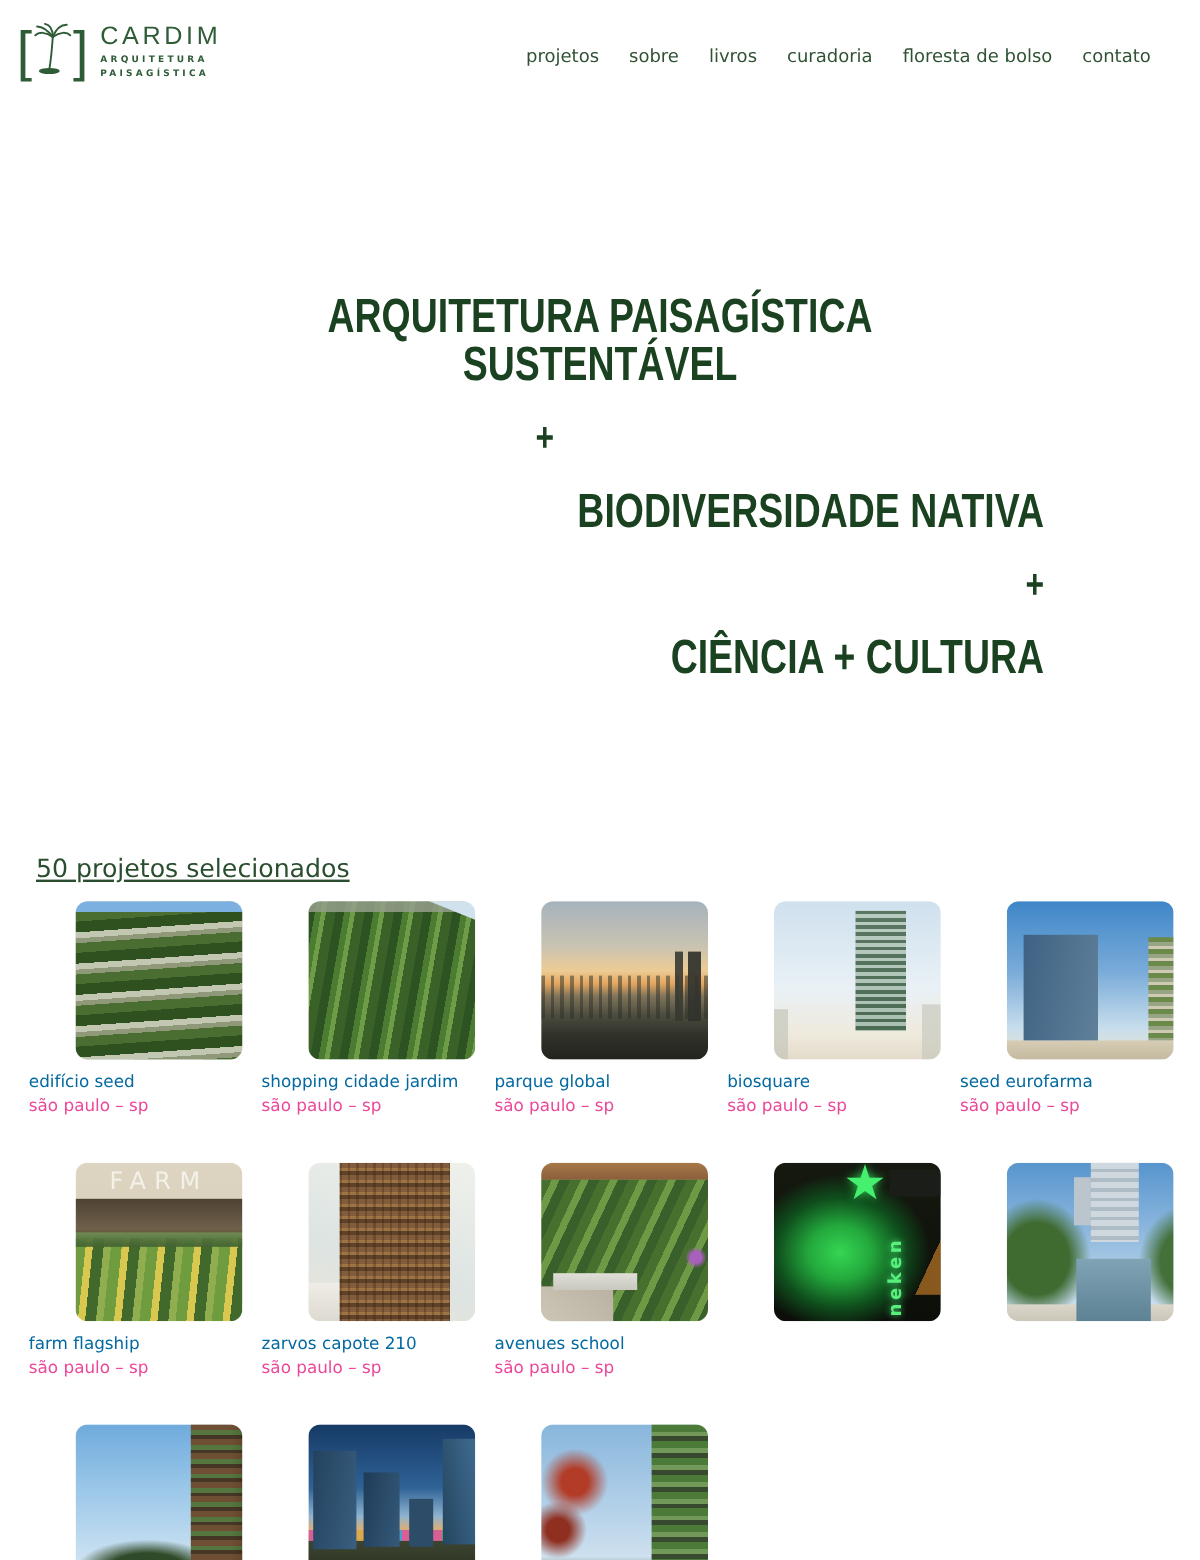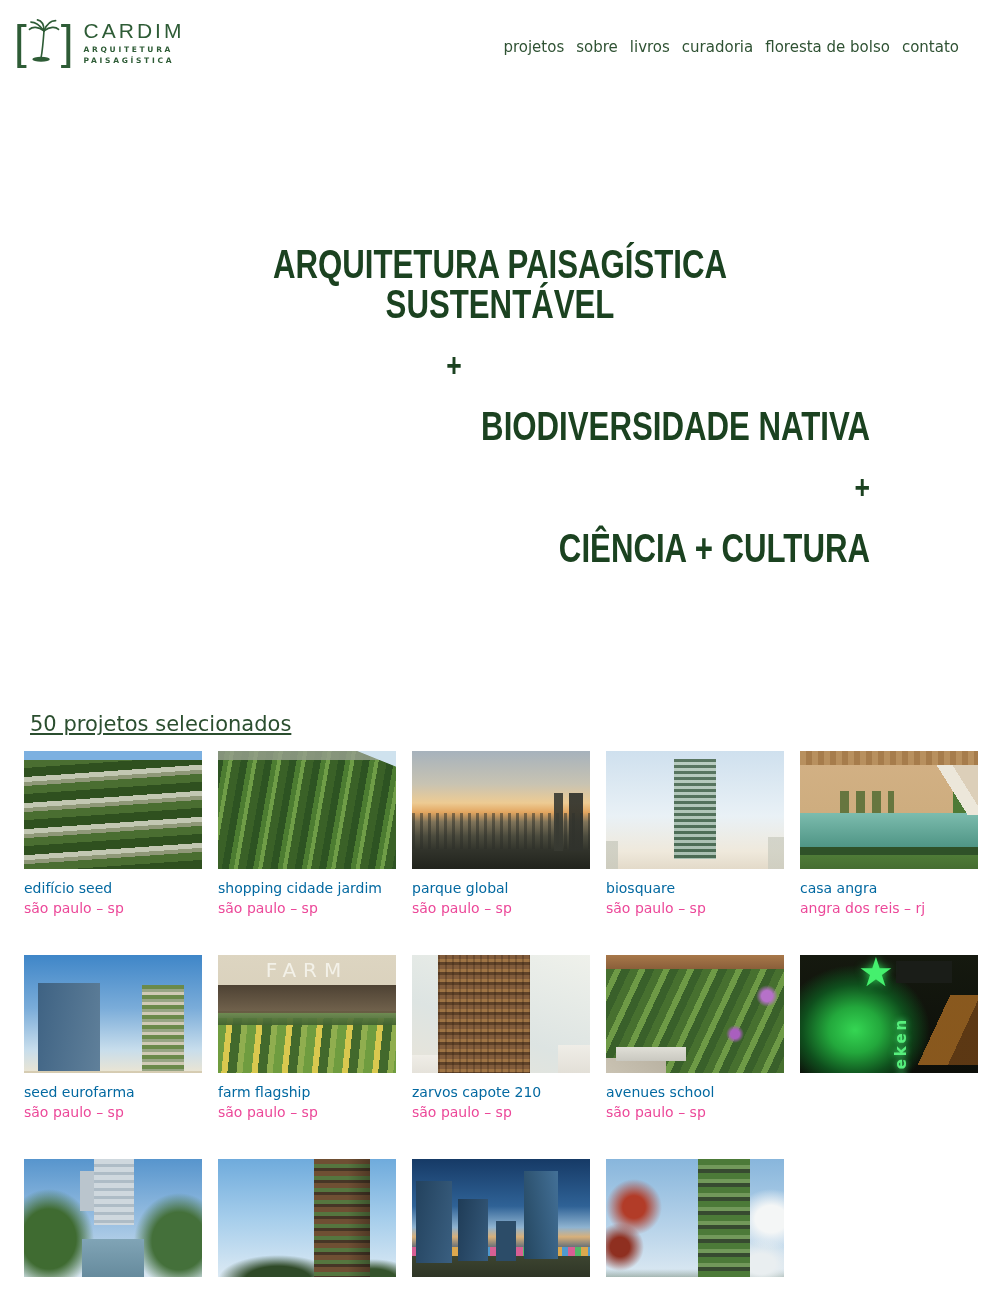--- a/index.html
+++ b/index.html
@@ -11,39 +11,39 @@
     padding:14px 41px 0 14px; height:86px; }
   .logo { display:flex; align-items:flex-start; cursor:pointer; }
   .logo-mark { display:flex; align-items:flex-start; color:#2e5c36; }
   .bracket { font-family:"Liberation Sans",sans-serif; font-size:46px; line-height:56px;
     font-weight:400; color:#2e5c36; }
   .palm { margin:4px 1px 0 1px; }
   .brand-text { margin:6px 0 0 10px; color:#2e5c36; }
   .brand-name { font-family:"Liberation Sans",sans-serif; font-size:21px; letter-spacing:3px;
     font-weight:400; line-height:22px; }
   .brand-sub { font-size:7.5px; letter-spacing:2.7px; font-weight:700; margin-top:2.5px; }
-  .nav { display:flex; gap:12px; margin-top:24px;text-align:right; }
+  .nav { display:flex; gap:25px; margin-top:24px;text-align:right; }
   .nav-item { font-size:15px; color:#2f5233; text-decoration:none; cursor:pointer; }
 
   
   .hero { margin:158px 130px 0 130px; color:#1b4220; }
   .hero-line { font-family:"Liberation Sans",sans-serif; font-size:40px; font-weight:700;
     line-height:40px; letter-spacing:0; margin-bottom:21px; }
   .hl-center { text-align:center; transform:scaleX(0.78); transform-origin:center; }
   .hl-right  { text-align:right;  transform:scaleX(0.78); transform-origin:right center; }
   .hl-plus   { font-size:34px; font-weight:700; }
   .hl-plus-center { position:relative; left:-46px; }
 
   
   .projects-head { margin:144px 0 15px 30px; font-size:21px; color:#2b4e2f; font-weight:400;text-decoration:underline; }
   .grid { display:grid; grid-template-columns:repeat(5,1fr); column-gap:16px;
     padding:0 22px 0 24px; }
   .card { margin-bottom:37px; cursor:pointer; }
-  .photo { height:118px; border-radius:0; position:relative; overflow:hidden;
-    background:#dfe3dd; }
+  .photo { height:132px; border-radius:10px; position:relative; overflow:hidden;
+    background:#dfe3dd;margin-left:39px; }
   .card-title { margin-top:9px; font-size:14px; line-height:20px; color:#0369a1; }
   .card-loc   { font-size:14px; line-height:20px; color:#ec4899; }
 
   
   [data-photo="seed"]{background:
     linear-gradient(180deg,#7cb0e0 0 9px,rgba(124,176,224,0) 9px) 0 0/100% 100% no-repeat,
     repeating-linear-gradient(176deg,#c2c7b2 0 5px,#8f9878 5px 9px,#4a6e31 9px 17px,#2f501f 17px 26px) 0 0/100% 100%,
     #3a6328;}
   [data-photo="cidade-jardim"]{background:
     linear-gradient(202deg,#cfe2ee 0 8%,rgba(207,226,238,0) 8.5%) 0 0/100% 100% no-repeat,
@@ -213,25 +213,20 @@
     <div class="card-title">parque global</div>
     <div class="card-loc">são paulo – sp</div>
   </div>
 
   <div class="card">
     <div class="photo" data-photo="biosquare"></div>
     <div class="card-title">biosquare</div>
     <div class="card-loc">são paulo – sp</div>
   </div>
 
-  <div class="card">
-    <div class="photo" data-photo="casa-angra"></div>
-    <div class="card-title">casa angra</div>
-    <div class="card-loc">angra dos reis – rj</div>
-  </div>
 
   <div class="card">
     <div class="photo" data-photo="eurofarma"></div>
     <div class="card-title">seed eurofarma</div>
     <div class="card-loc">são paulo – sp</div>
   </div>
 
   <div class="card">
     <div class="photo" data-photo="farm">
       <span class="farm-sign">FARM</span>

